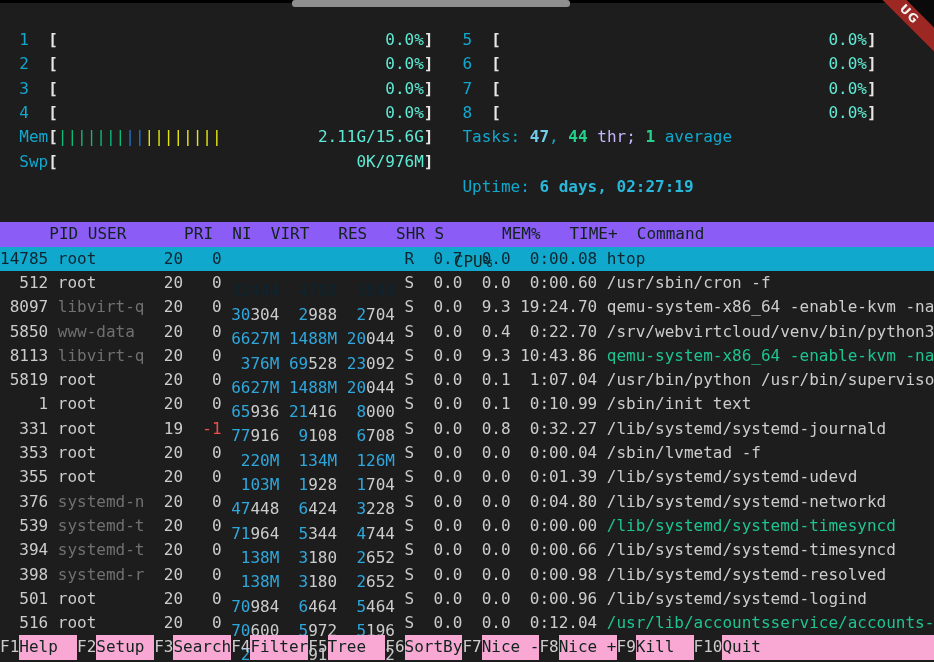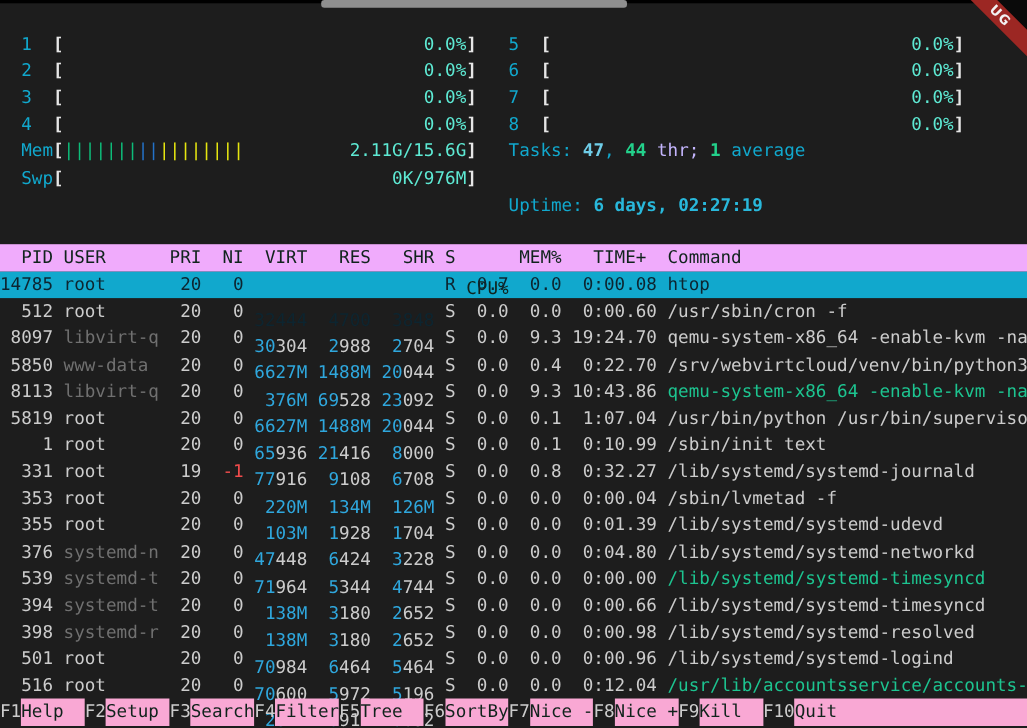--- a/index.html
+++ b/index.html
@@ -29,21 +29,21 @@
   .wb{color:#e6e6e6;font-weight:bold;}
   .fg{color:#cccccc;}
   .gr{color:#c4b5fd;}
   .gb{color:#23d18b;font-weight:bold;}
   .mg{color:#0dbc79;} .mb{color:#2472c8;} .my{color:#e5e510;}
   .numb{color:#2fa7dd;margin-top:32px;}
   .red{color:#f14c4c;}
   .gray{color:#707070;}
   .cmdg{color:#1dc490;}
   
-  .thead{display:flex;background:#f0abfc;color:#10231c;height:24.3px;line-height:24.3px;white-space:pre;}
+  .thead{display:flex;background:#8b5cf6;color:#10231c;height:24.3px;line-height:24.3px;white-space:pre;padding-left:30px;}
   .thead span{display:inline-block;white-space:pre;}
   .prow{display:flex;height:24.3px;line-height:24.3px;white-space:pre;}
   .prow span{display:inline-block;white-space:pre;}
   .c-pid{width:5ch;text-align:right;}
   .c-user{width:10ch;}
   .c-pri{width:4ch;text-align:right;}
   .c-ni{width:4ch;text-align:left;}
   .c-virt,.c-res,.c-shr{width:6ch;text-align:right;}
   .c-s{width:2ch;text-align:right;}
   .c-cpu,.c-mem{width:5ch;text-align:right;}

